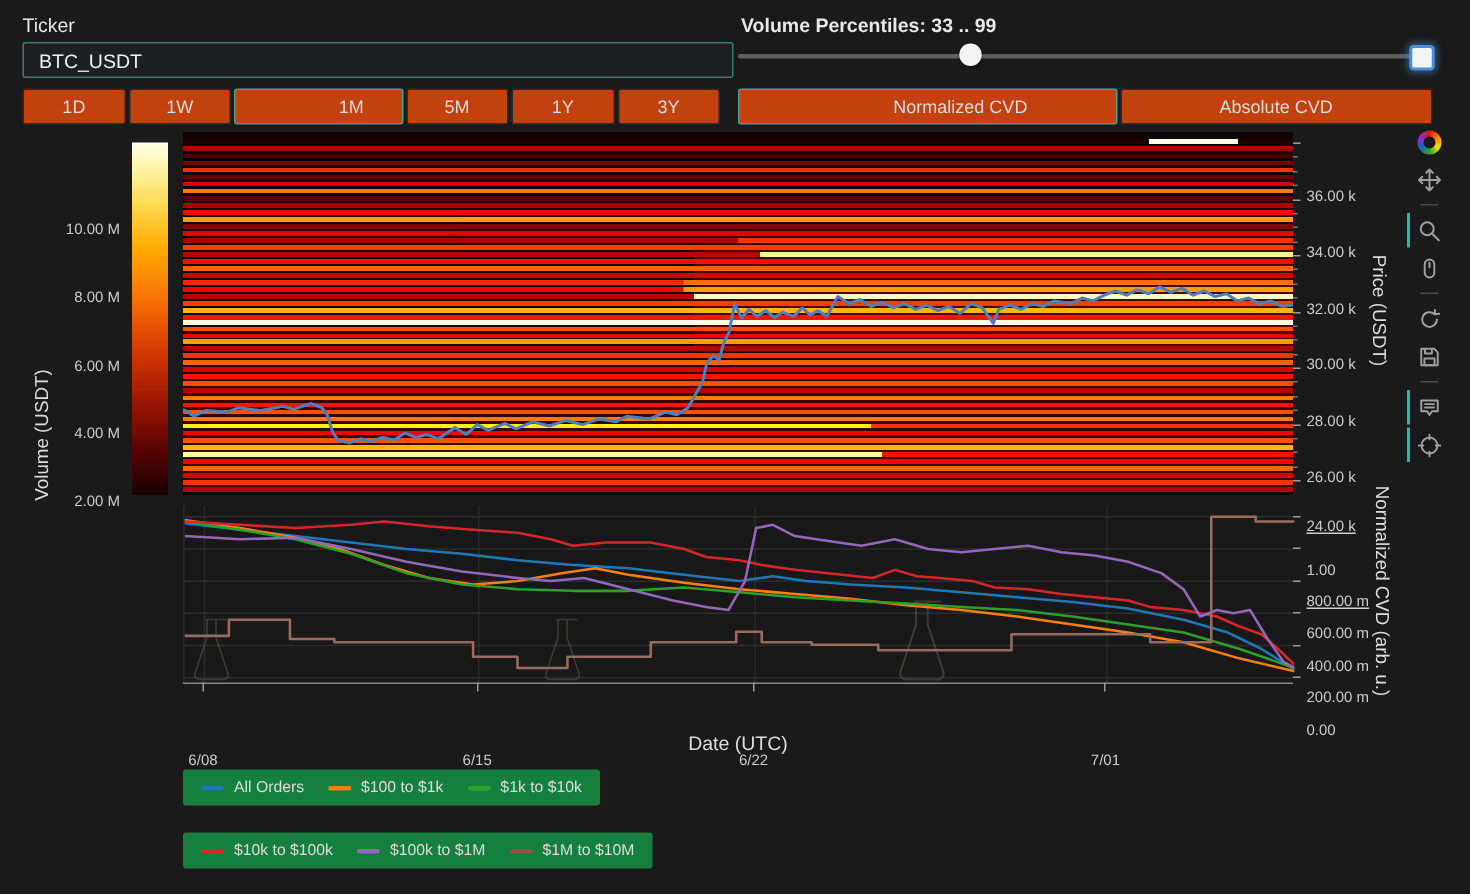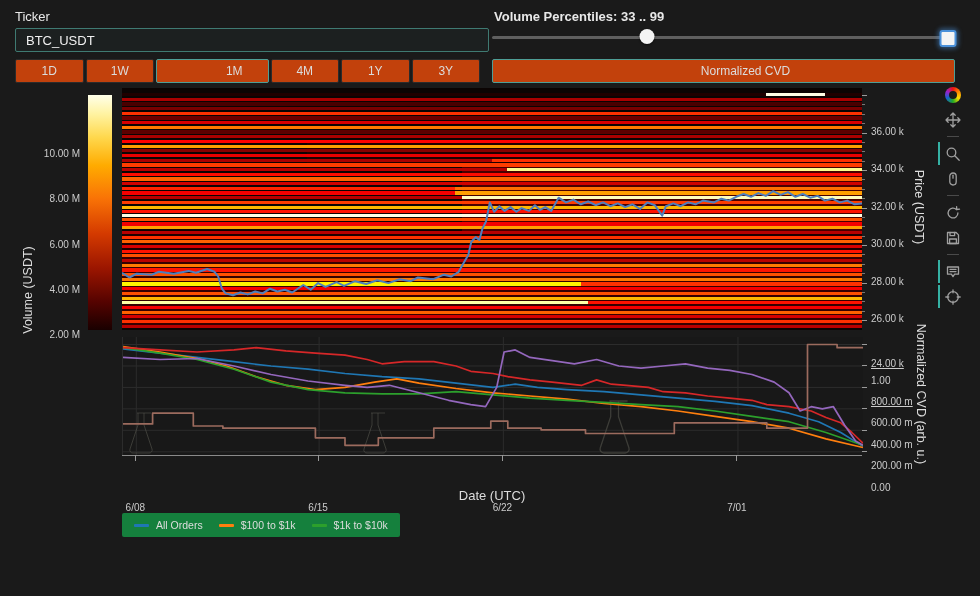--- a/index.html
+++ b/index.html
@@ -61,26 +61,27 @@
   <div class="slider">
     <div class="slider-track"></div>
     <div class="slider-handle low" id="handle-low" style="left: 33.5%;"></div>
     <div class="slider-handle high" id="handle-high" style="left: 98.5%;"></div>
   </div>
 
   <div class="btn-row" id="range-buttons" style="left:15px;top:59px;width:465px;">
       <div class="btn">1D</div>
       <div class="btn">1W</div>
       <div class="btn selected">1M</div>
-      <div class="btn">4M</div>
+      <div class="btn">5M</div>
       <div class="btn">1Y</div>
       <div class="btn">3Y</div>
     </div>
   <div class="btn-row" id="cvd-buttons" style="left:492px;top:59px;width:463px;">
       <div class="btn selected">Normalized CVD</div>
+      <div class="btn">Absolute CVD</div>
     </div>
 
   <div class="colorbar"></div>
   <div id="colorbar-ticks"></div>
   <div class="axis-label rot-ccw" style="left:28px;top:290px;">Volume (USDT)</div>
 
   <svg id="heatmap" class="plot" width="740" height="242" shape-rendering="crispEdges">
       <rect x="340.40000000000003" y="76.91472868217058" width="399.6" height="69.41085271317822" fill="rgb(73,0,0)"></rect>
       <rect x="0" y="168.83720930232562" width="740" height="71.28682170542629" fill="rgb(55,0,0)"></rect>
       <rect x="0" y="146.3255813953488" width="740" height="22.511627906976827" fill="rgb(31,0,0)"></rect>
@@ -238,34 +239,48 @@
       </div>
       <div class="legend-item">
         <div class="legend-swatch" style="background: rgb(255, 127, 14);"></div>
         <div class="legend-label">$100 to $1k</div>
       </div>
       <div class="legend-item">
         <div class="legend-swatch" style="background: rgb(44, 160, 44);"></div>
         <div class="legend-label">$1k to $10k</div>
       </div>
     </div>
+  <div class="legend-row" id="legend-row-1" style="left:122px;top:555px;">
+      <div class="legend-item">
+        <div class="legend-swatch" style="background: rgb(214, 39, 40);"></div>
+        <div class="legend-label">$10k to $100k</div>
+      </div>
+      <div class="legend-item">
+        <div class="legend-swatch" style="background: rgb(148, 103, 189);"></div>
+        <div class="legend-label">$100k to $1M</div>
+      </div>
+      <div class="legend-item">
+        <div class="legend-swatch" style="background: rgb(140, 86, 75);"></div>
+        <div class="legend-label">$1M to $10M</div>
+      </div>
+    </div>
 <div class="tickmark" style="left: 862px; top: 95.0039px; width: 5px; height: 1px;"></div>
     <div class="tick-label r" style="left: 871px; top: 89.5039px;">36.00 k</div>
     <div class="tickmark" style="left: 862px; top: 132.523px; width: 5px; height: 1px;"></div>
     <div class="tick-label r" style="left: 871px; top: 127.023px;">34.00 k</div>
     <div class="tickmark" style="left: 862px; top: 170.043px; width: 5px; height: 1px;"></div>
     <div class="tick-label r" style="left: 871px; top: 164.543px;">32.00 k</div>
     <div class="tickmark" style="left: 862px; top: 207.562px; width: 5px; height: 1px;"></div>
     <div class="tick-label r" style="left: 871px; top: 202.062px;">30.00 k</div>
     <div class="tickmark" style="left: 862px; top: 245.081px; width: 5px; height: 1px;"></div>
     <div class="tick-label r" style="left: 871px; top: 239.581px;">28.00 k</div>
     <div class="tickmark" style="left: 862px; top: 282.601px; width: 5px; height: 1px;"></div>
     <div class="tick-label r" style="left: 871px; top: 277.101px;">26.00 k</div>
     <div class="tickmark" style="left: 862px; top: 320.12px; width: 5px; height: 1px;"></div>
-    <div class="tick-label r" style="left: 871px; top: 322px; text-decoration: underline;">24.00 k</div>
+    <div class="tick-label r" style="left: 871px; top: 310px; text-decoration: underline;">24.00 k</div>
     <div class="tickmark" style="left: 862px; top: 310.74px; width: 3px; height: 1px; background: rgb(119, 119, 119);"></div>
     <div class="tickmark" style="left: 862px; top: 301.36px; width: 3px; height: 1px; background: rgb(119, 119, 119);"></div>
     <div class="tickmark" style="left: 862px; top: 291.981px; width: 3px; height: 1px; background: rgb(119, 119, 119);"></div>
     <div class="tickmark" style="left: 862px; top: 273.221px; width: 3px; height: 1px; background: rgb(119, 119, 119);"></div>
     <div class="tickmark" style="left: 862px; top: 263.841px; width: 3px; height: 1px; background: rgb(119, 119, 119);"></div>
     <div class="tickmark" style="left: 862px; top: 254.461px; width: 3px; height: 1px; background: rgb(119, 119, 119);"></div>
     <div class="tickmark" style="left: 862px; top: 235.702px; width: 3px; height: 1px; background: rgb(119, 119, 119);"></div>
     <div class="tickmark" style="left: 862px; top: 226.322px; width: 3px; height: 1px; background: rgb(119, 119, 119);"></div>
     <div class="tickmark" style="left: 862px; top: 216.942px; width: 3px; height: 1px; background: rgb(119, 119, 119);"></div>
     <div class="tickmark" style="left: 862px; top: 198.182px; width: 3px; height: 1px; background: rgb(119, 119, 119);"></div>

